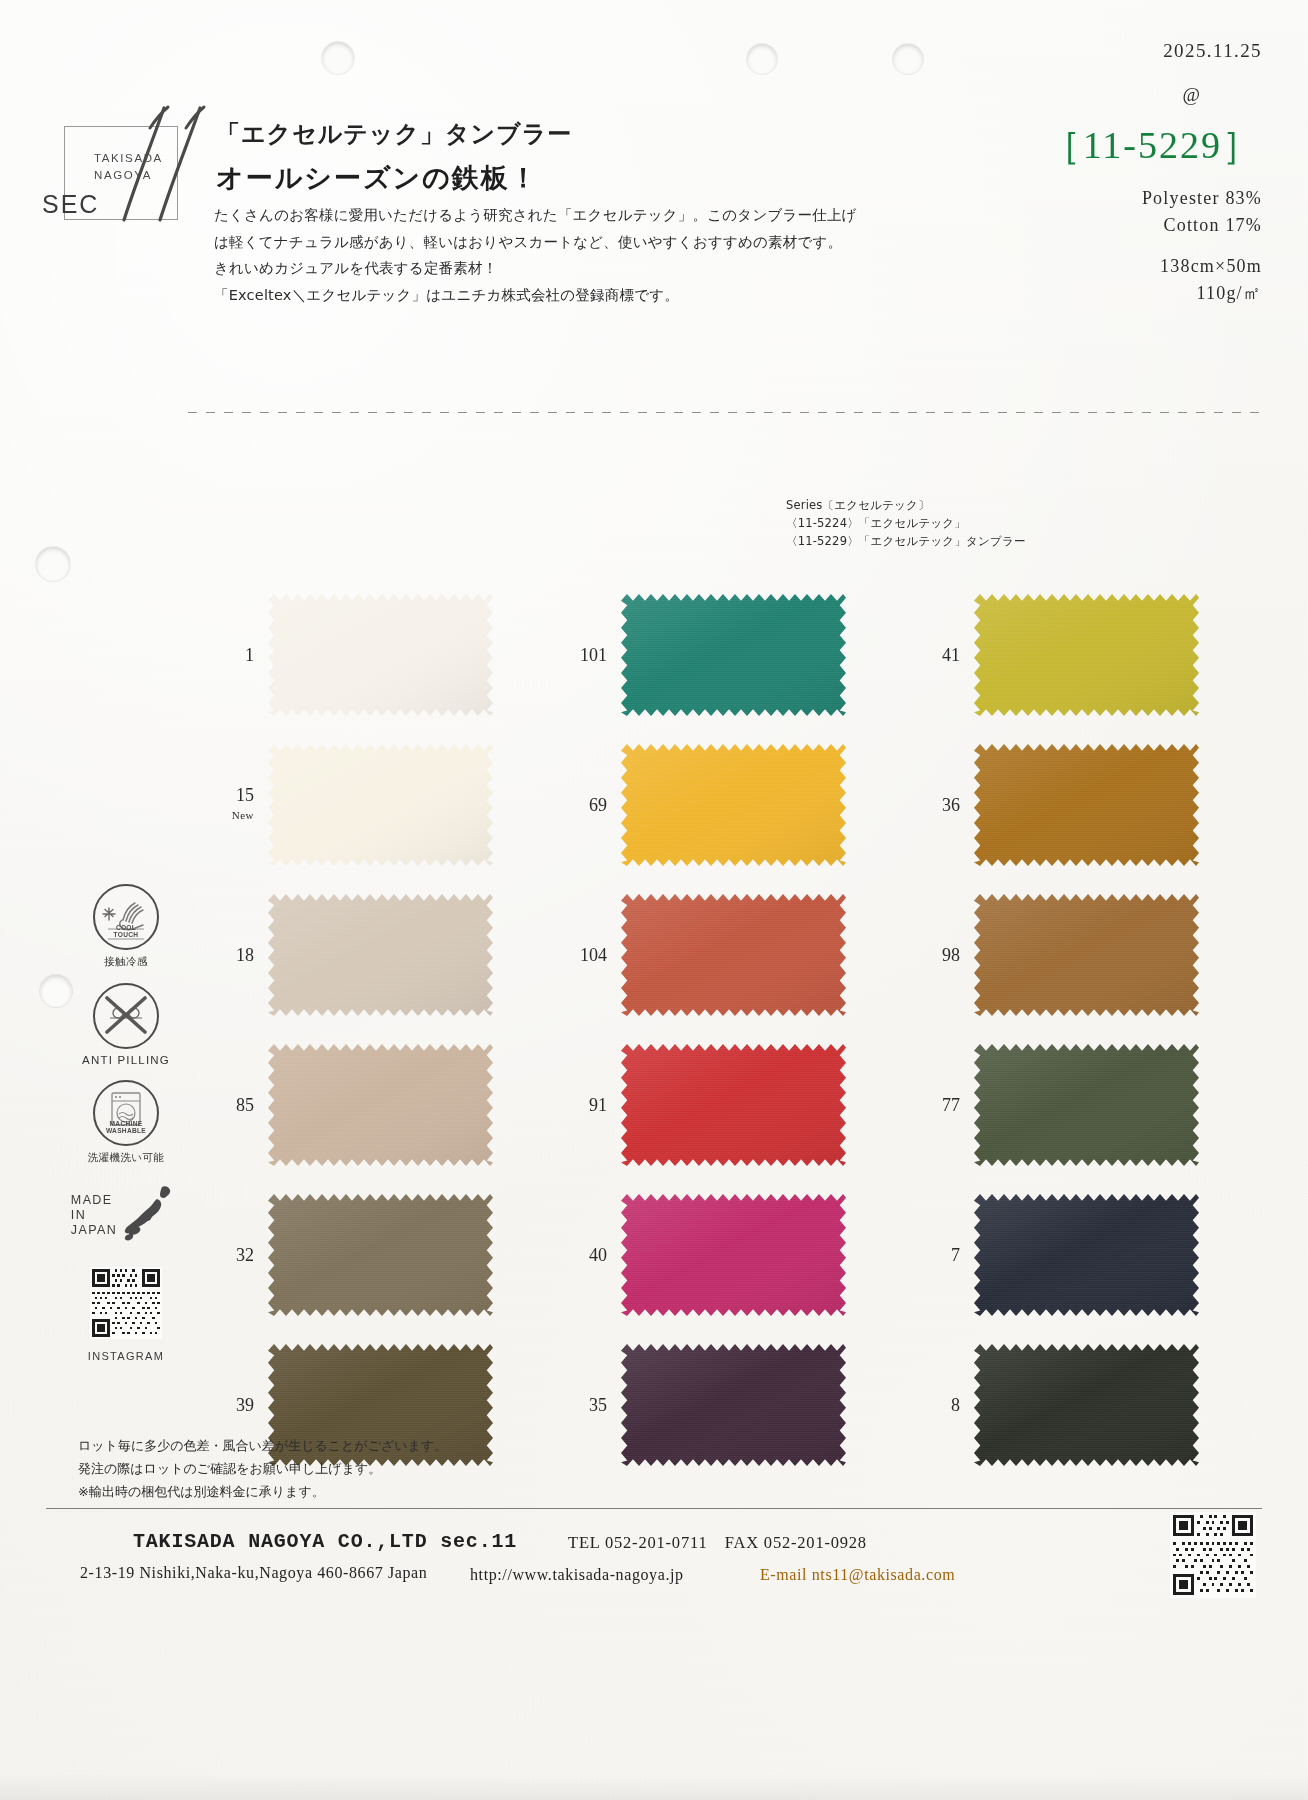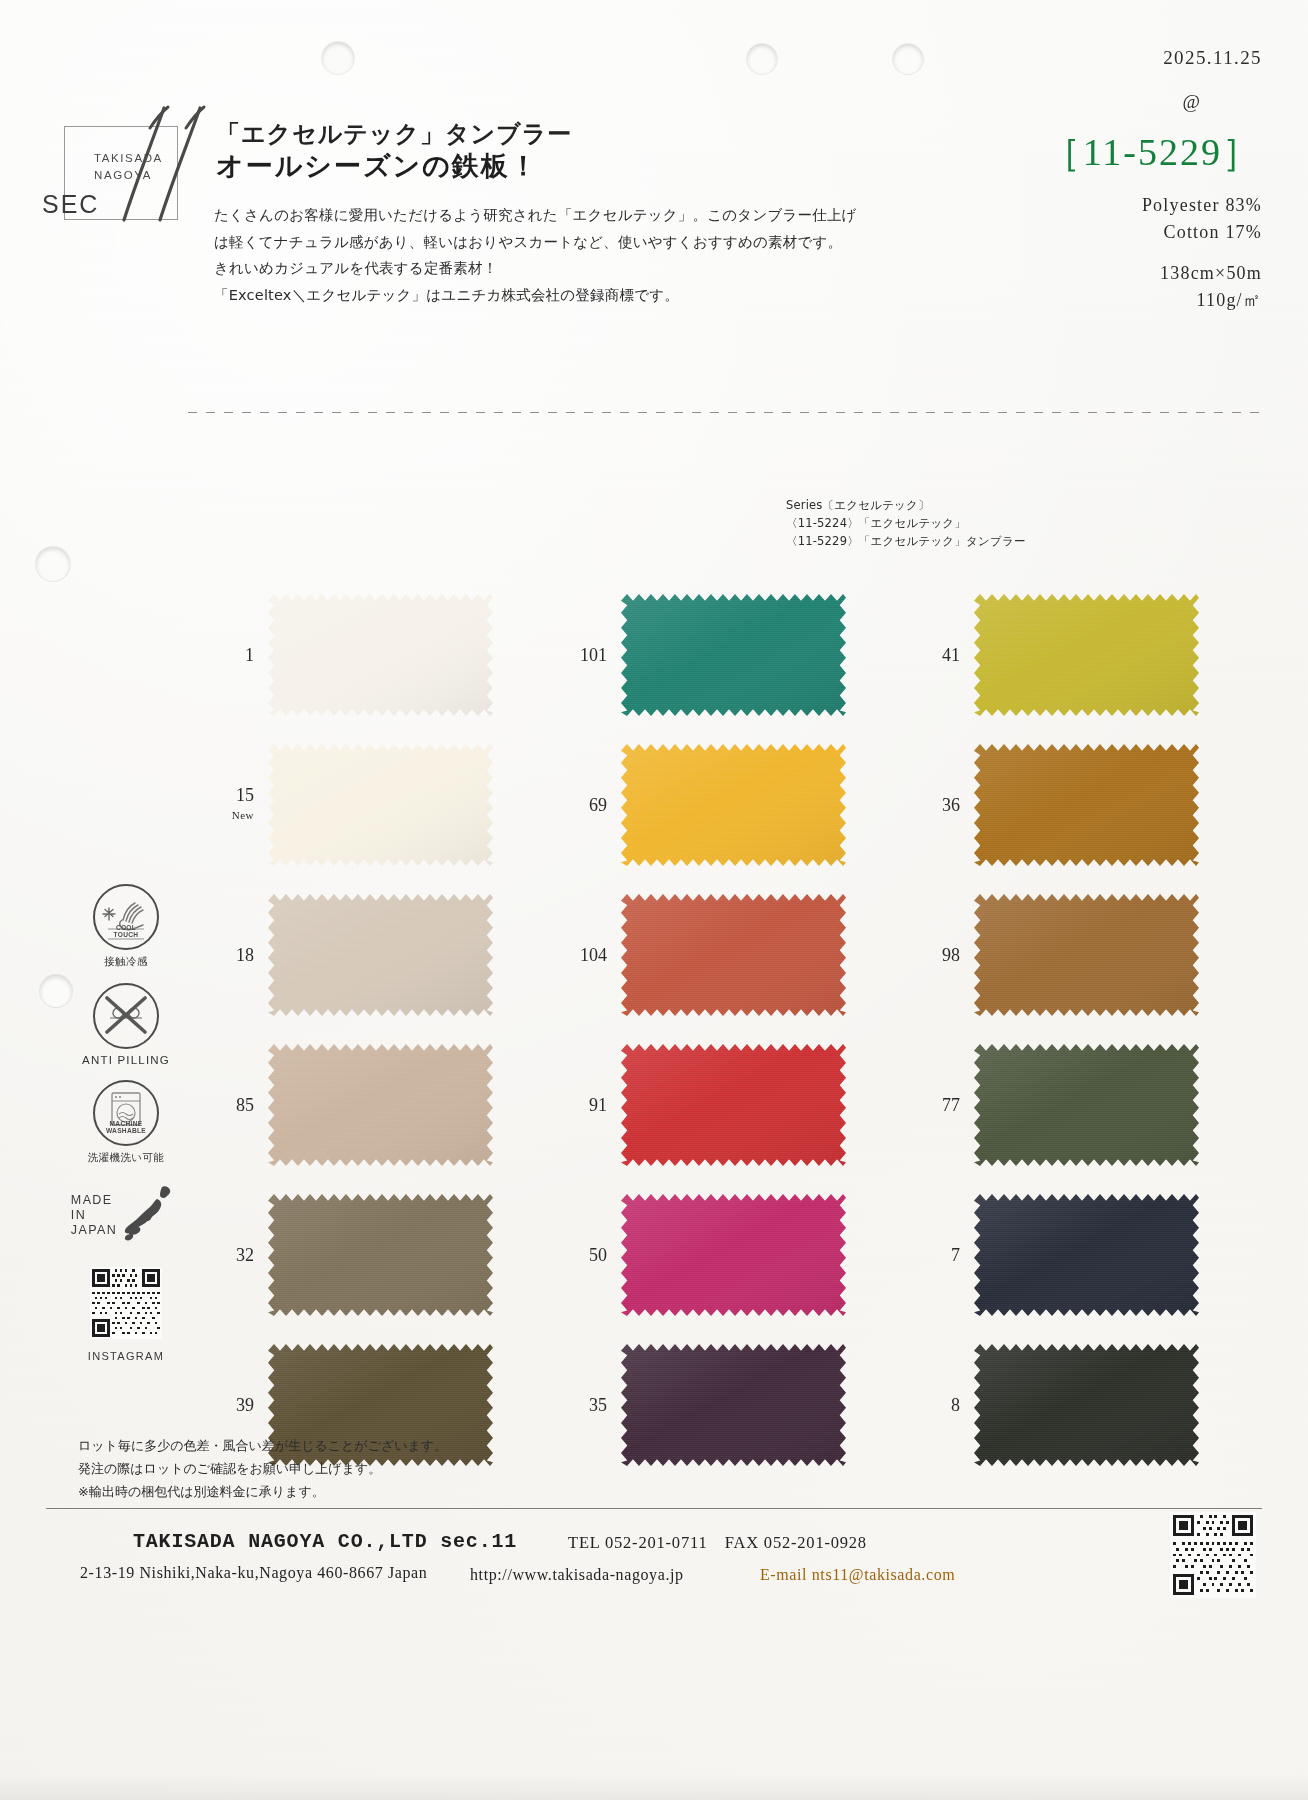--- a/index.html
+++ b/index.html
@@ -35,28 +35,28 @@
   .logo{position:absolute;left:42px;top:104px;width:165px;height:128px;}
   .logo .box{position:absolute;left:22px;top:22px;width:112px;height:92px;border:1px solid #9a9a98;}
   .logo .brand{position:absolute;left:52px;top:46px;font-family:"Liberation Sans",sans-serif;
     font-size:11.5px;letter-spacing:1.6px;color:#4a4a4a;line-height:17px;}
   .logo .eleven{position:absolute;left:58px;top:-6px;width:120px;height:126px;}
   .logo .sec{position:absolute;left:0px;top:86px;font-family:"Liberation Sans",sans-serif;
     font-size:25px;letter-spacing:2px;color:#3a3a3a;}
 
   .title-jp1{position:absolute;left:216px;top:118px;font-size:24px;letter-spacing:1px;color:#242424;
     font-family:"DejaVu Sans","Liberation Sans",sans-serif;font-weight:600;}
-  .title-jp2{position:absolute;left:216px;top:148px;font-size:27px;letter-spacing:2px;color:#1e1e1e;
+  .title-jp2{position:absolute;left:216px;top:160px;font-size:27px;letter-spacing:2px;color:#1e1e1e;
     font-family:"DejaVu Sans","Liberation Sans",sans-serif;font-weight:700;}
   .desc{position:absolute;left:214px;top:202px;width:620px;font-size:14.5px;line-height:26.5px;
     color:#2b2b2b;font-family:"DejaVu Sans","Liberation Sans",sans-serif;letter-spacing:.2px;}
   .desc div{white-space:nowrap;}
 
   .spec{position:absolute;right:46px;top:40px;text-align:right;
-    font-family:"Liberation Serif","DejaVu Serif",serif;margin-top:7px;}
+    font-family:"Liberation Serif","DejaVu Serif",serif;}
   .spec .date{font-size:19px;letter-spacing:1.4px;color:#2d2d2d;}
   .spec .at{font-size:19px;margin-top:22px;margin-right:62px;color:#2d2d2d;}
   .spec .code{font-size:38px;letter-spacing:2px;margin-top:14px;color:#15803d;}
   .spec .comp{font-size:18px;letter-spacing:1.2px;margin-top:14px;line-height:27px;color:#2d2d2d;}
   .spec .dims{font-size:18px;letter-spacing:1.2px;margin-top:14px;line-height:27px;color:#2d2d2d;}
 
   .divider{position:absolute;left:188px;right:48px;top:412px;height:1px;
     background:repeating-linear-gradient(90deg,#8e8e8c 0 9px, rgba(0,0,0,0) 9px 18px);}
 
   .series{position:absolute;left:786px;top:496px;font-size:11.5px;line-height:18px;color:#2b2b2b;
@@ -1194,21 +1194,21 @@
               <rect x="0" y="112" width="225" height="1" fill="#ffffff" opacity="0.055"></rect>
               <rect x="0" y="114" width="225" height="1" fill="#ffffff" opacity="0.055"></rect>
               <rect x="0" y="116" width="225" height="1" fill="#ffffff" opacity="0.055"></rect>
               <rect x="0" y="118" width="225" height="1" fill="#ffffff" opacity="0.055"></rect>
               <rect x="0" y="120" width="225" height="1" fill="#ffffff" opacity="0.055"></rect>
               <rect x="0" y="0" width="225" height="122" fill="url(#swShade)"></rect>
             </g>
           </svg></div>
       </div>
       <div class="cell">
-        <div class="num">50</div>
+        <div class="num">40</div>
         <div class="sw-wrap"><svg width="225" height="122" viewBox="0 0 225 122">
             <g clip-path="url(#pinkedClip)">
               <rect x="0" y="0" width="225" height="122" fill="#c02a69"></rect>
               <rect x="0" y="0" width="225" height="1" fill="#ffffff" opacity="0.055"></rect>
               <rect x="0" y="2" width="225" height="1" fill="#ffffff" opacity="0.055"></rect>
               <rect x="0" y="4" width="225" height="1" fill="#ffffff" opacity="0.055"></rect>
               <rect x="0" y="6" width="225" height="1" fill="#ffffff" opacity="0.055"></rect>
               <rect x="0" y="8" width="225" height="1" fill="#ffffff" opacity="0.055"></rect>
               <rect x="0" y="10" width="225" height="1" fill="#ffffff" opacity="0.055"></rect>
               <rect x="0" y="12" width="225" height="1" fill="#ffffff" opacity="0.055"></rect>

